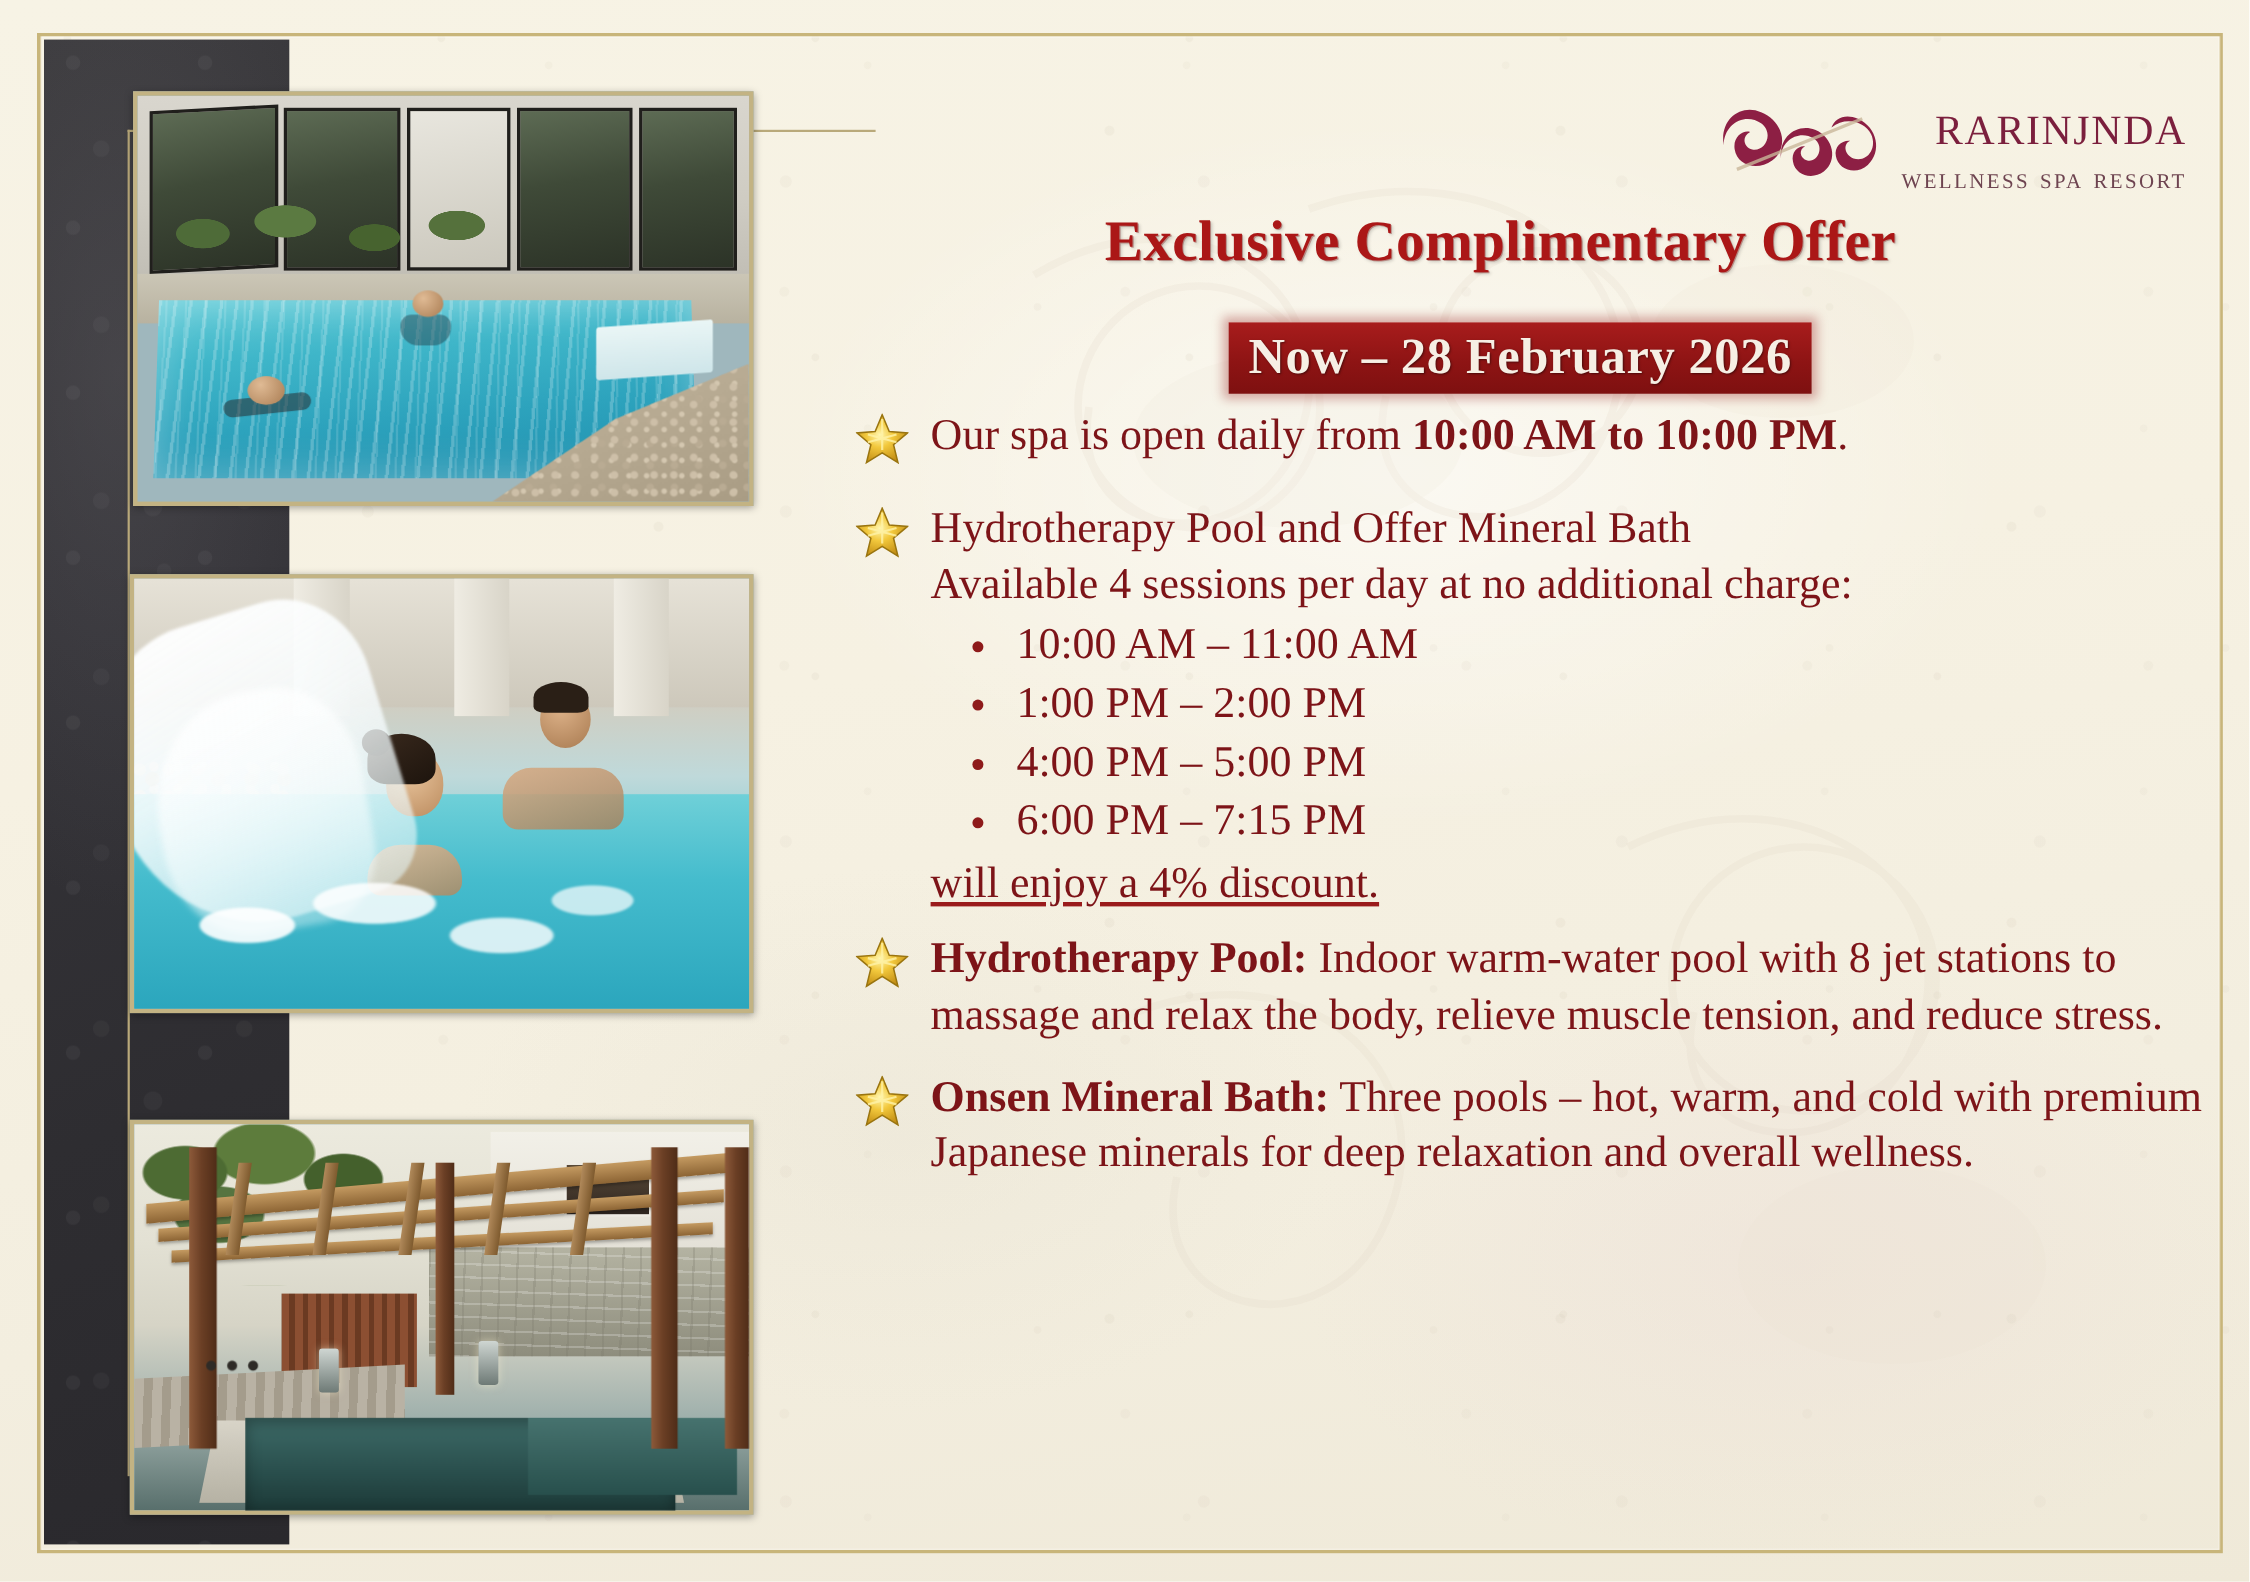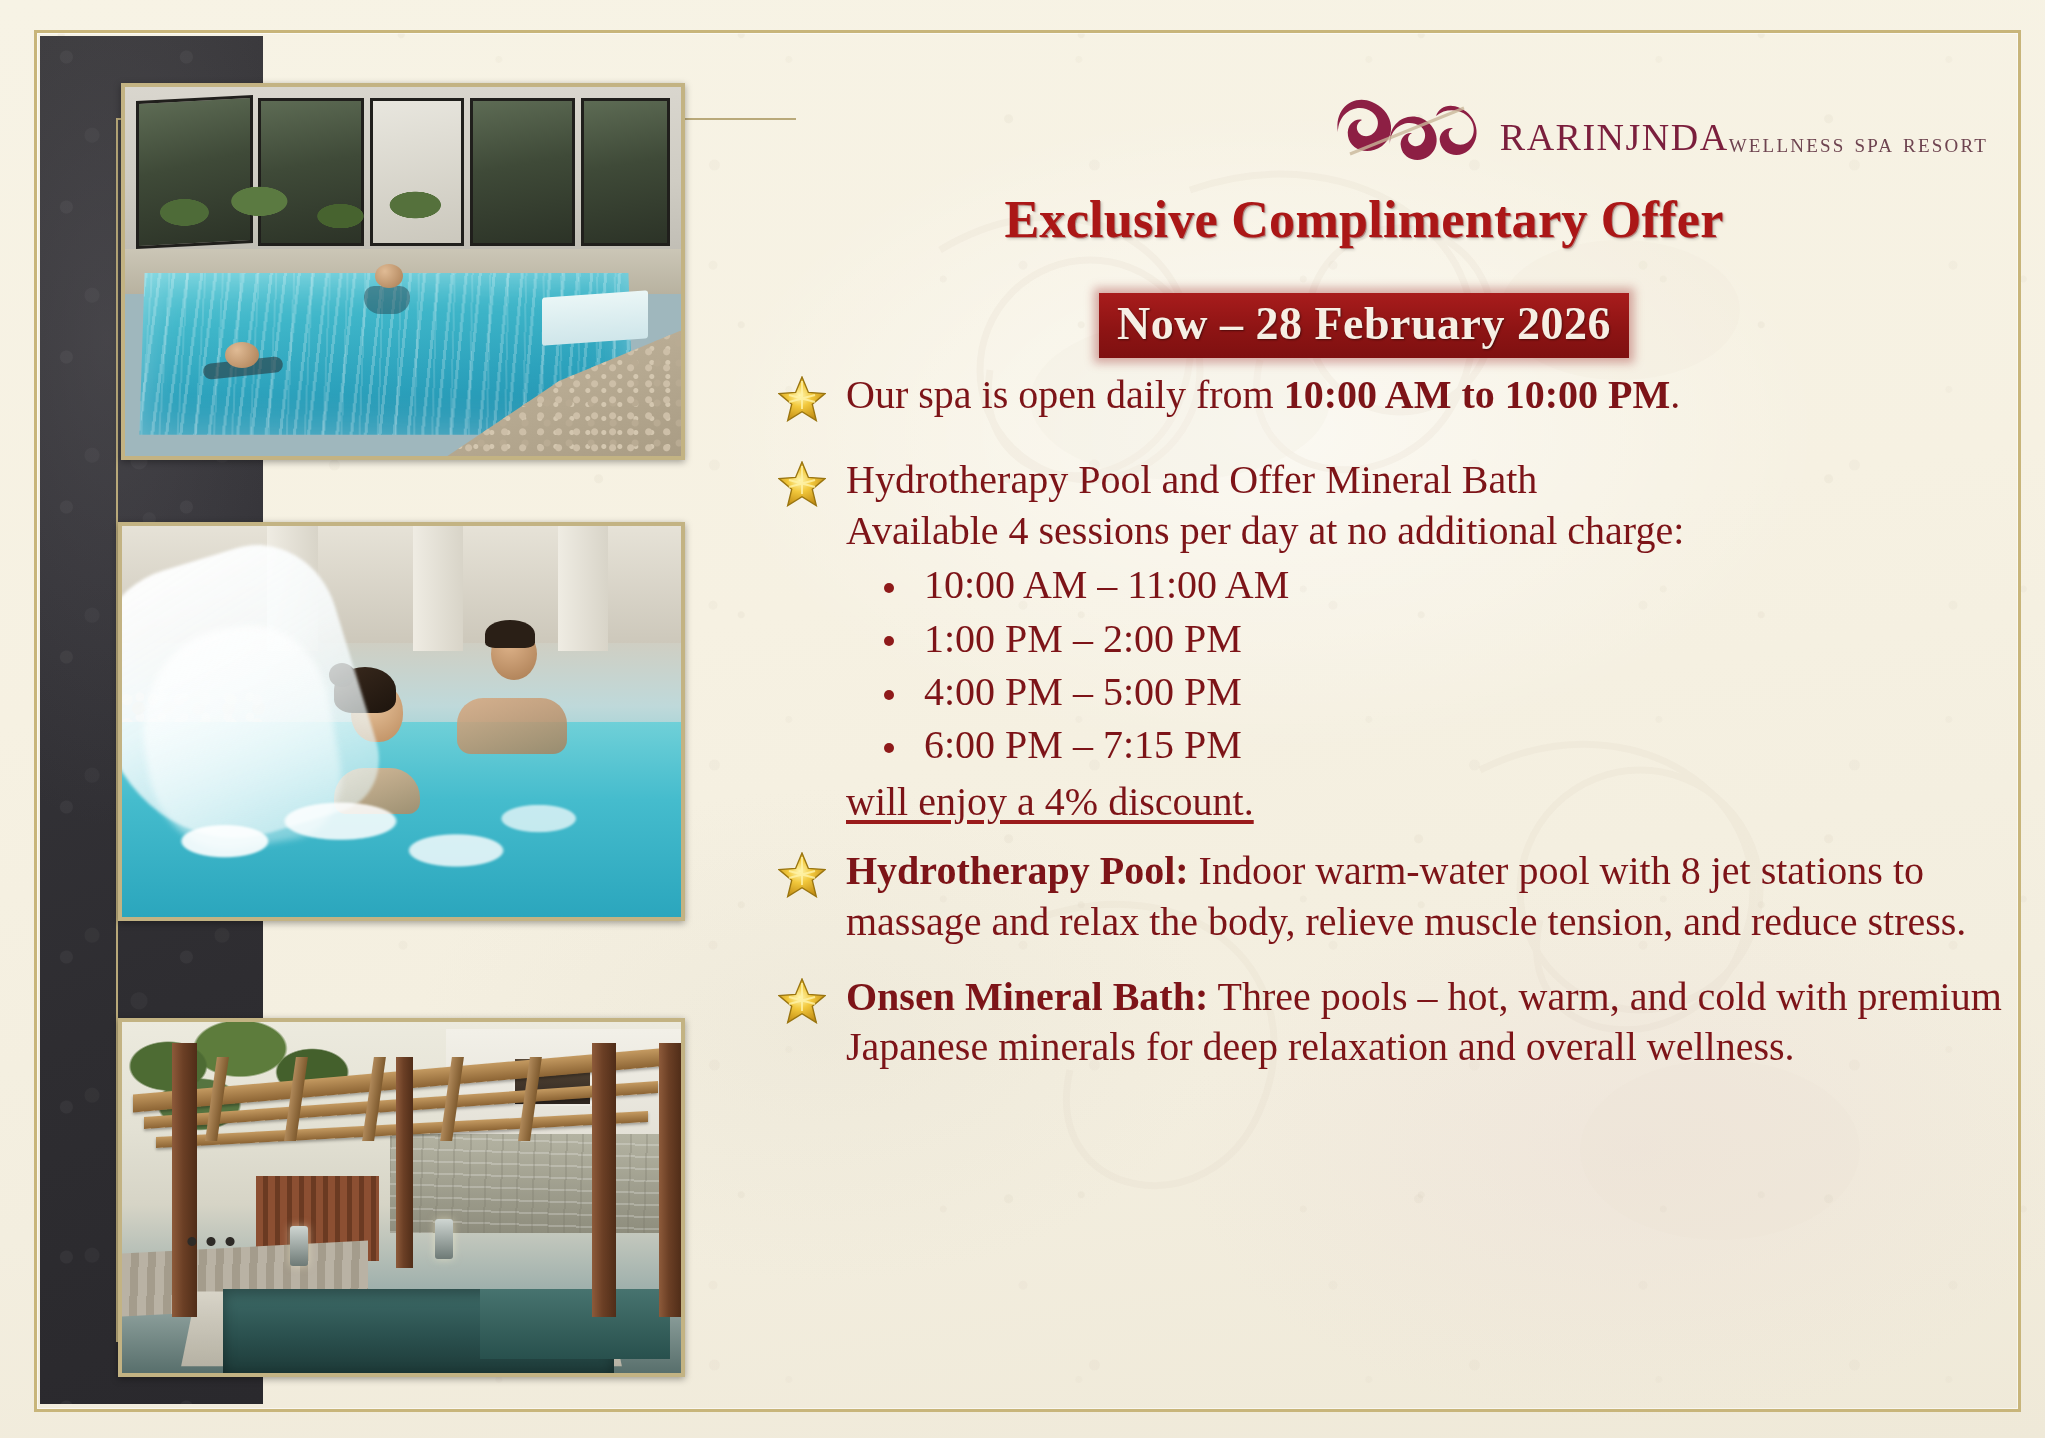--- a/index.html
+++ b/index.html
@@ -330,21 +330,21 @@
     position:absolute; left:740px; top:40px;
     width:1270px; height:1355px;
   }
 
   
   #logo{
     position:absolute; right:22px; top:42px;
     display:flex; align-items:center; gap:16px;
   }
   #logo-mark{ width:152px; height:100px; flex:0 0 auto; }
-  #logo-text{ display:flex; flex-direction:row; align-items:flex-end;text-align:center; }
+  #logo-text{ display:flex; flex-direction:column; align-items:flex-end;text-align:center; }
   #logo-name{
     font-family:"Liberation Serif", serif;
     font-size:54px; letter-spacing:1.5px;
     color:#7b1f3d;
     line-height:1;
     font-variant:small-caps;
     text-transform:lowercase;
   }
   #logo-name::first-letter{ font-size:1em; }
   #logo-sub{
@@ -359,21 +359,21 @@
     position:absolute; left:0; top:150px; width:1248px;
     text-align:center;
     font-size:52px; font-weight:bold;
     color:#ab1717;
     letter-spacing:.3px;
     text-shadow:1px 1px 0 rgba(120,10,10,.35), 2px 2px 3px rgba(0,0,0,.18);
   }
 
   
   #date-band-wrap{
-    position:absolute; left:0; top:253px; width:1248px; text-align:center;
+    position:absolute; left:18px; top:253px; width:1248px; text-align:center;
   }
   #date-band{
     display:inline-block;
     background:linear-gradient(180deg,#a81c1c 0%,#8e1414 55%,#7e1010 100%);
     color:#f6efe4;
     font-size:46px; font-weight:bold;
     padding:4px 18px 8px;
     letter-spacing:.5px;
     box-shadow:0 0 9px 5px rgba(150,25,25,.35);
     text-shadow:1px 1px 2px rgba(0,0,0,.45);

